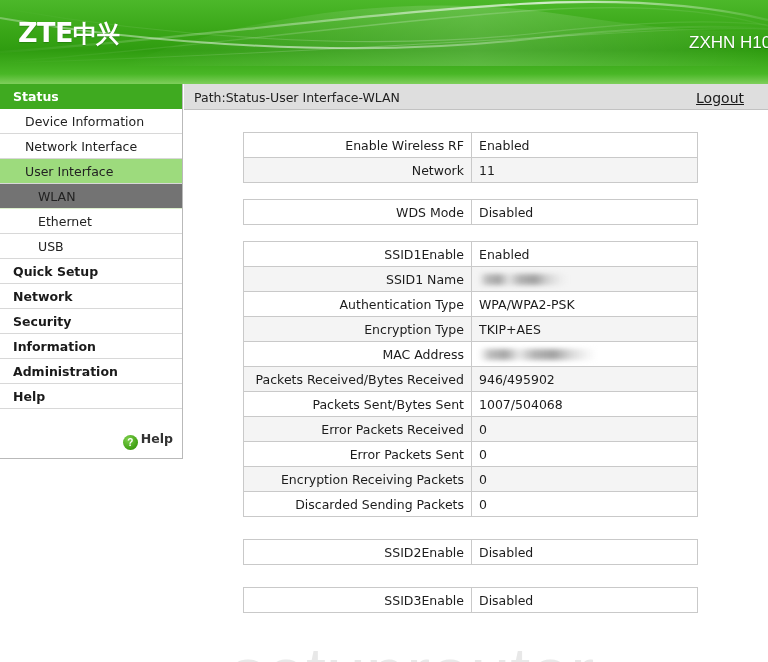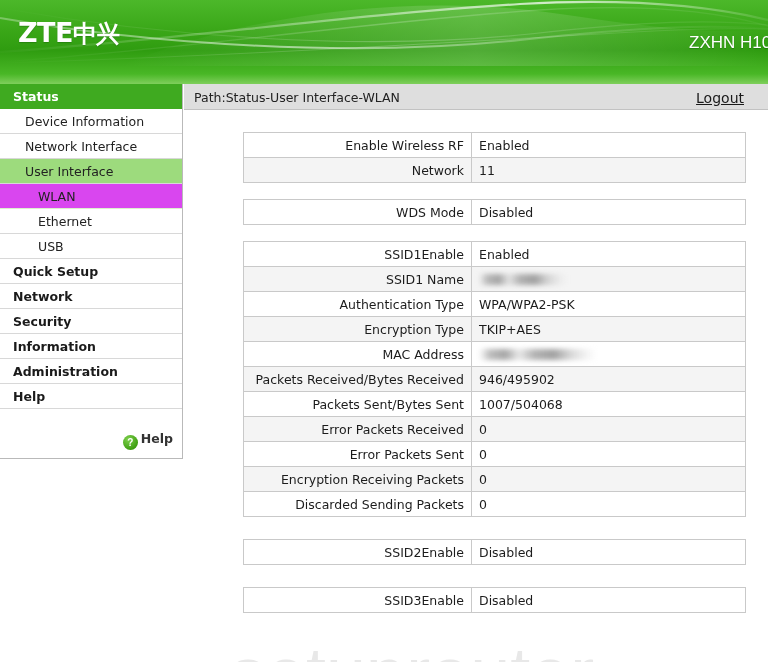--- a/index.html
+++ b/index.html
@@ -107,21 +107,21 @@
   }
   .nav-sub.sel {
     background: #9ddb7d;
   }
   .nav-sub2 {
     padding-left: 38px;
     font-size: 12.5px;
     color: #222222;
   }
   .nav-sub2.sel {
-    background: #d946ef;
+    background: #737373;
     border-bottom: 1px solid #ddf0cd;
   }
   .nav-spacer {
     height: 62px;
     position: relative;
   }
   .help-link {
     position: absolute;
     right: 9px;
     top: 22px;
@@ -203,21 +203,21 @@
   }
 
   .tables {
     position: relative;
     z-index: 2;
     padding-top: 22px;
   }
   table.info {
     border-collapse: collapse;
     table-layout: fixed;
-    width: 503px;
+    width: 455px;
     margin-left: 59px;
     border: 1px solid #a8a8a8;
     background: transparent;
   }
   table.info + table.info {
     margin-top: 16px;
     border-radius: 8px;
   }
   table.info td {
     border: 1px solid #c9c9c9;

